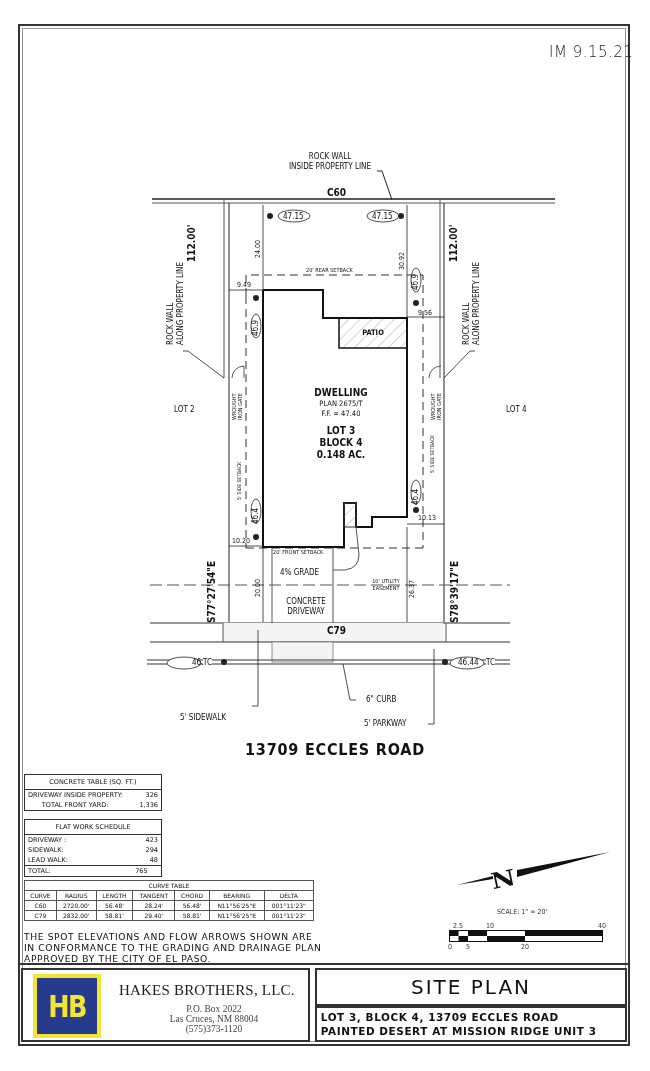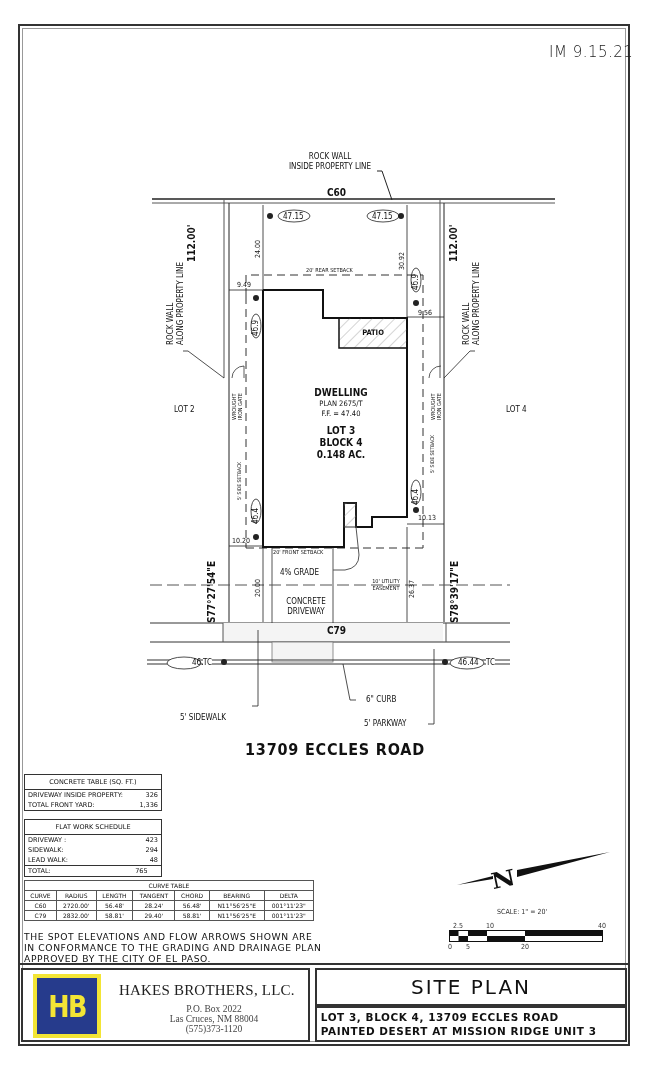--- a/index.html
+++ b/index.html
@@ -212,21 +212,21 @@
   <table class="ctable">
     <tbody>
         <tr>
           <td colspan="2" class="hd">CONCRETE TABLE (SQ. FT.)</td>
         </tr>
     <tr>
       <td>DRIVEWAY INSIDE PROPERTY:</td>
       <td style="text-align:right;">326</td>
     </tr>
     <tr>
-      <td style="text-align:left; padding-right:12px;">TOTAL FRONT YARD:</td>
+      <td style="text-align:center; padding-right:12px;">TOTAL FRONT YARD:</td>
       <td style="text-align:right;">1,336</td>
     </tr>
   </tbody>
     </table>
   <table class="ctable" style="margin-top:8px;">
     <tbody>
         <tr>
           <td colspan="2" class="hd">FLAT WORK SCHEDULE</td>
         </tr>
     <tr>

